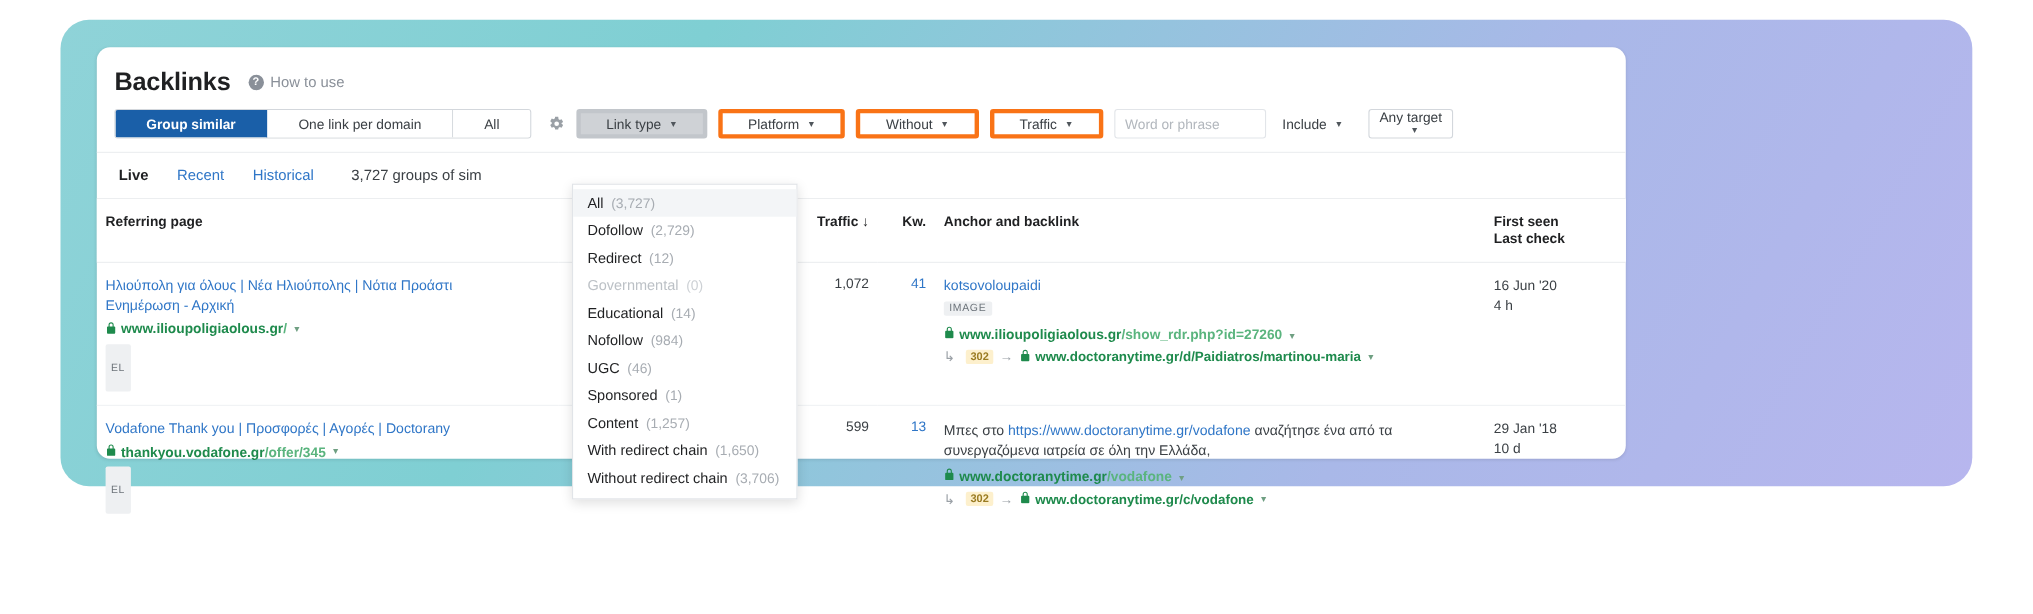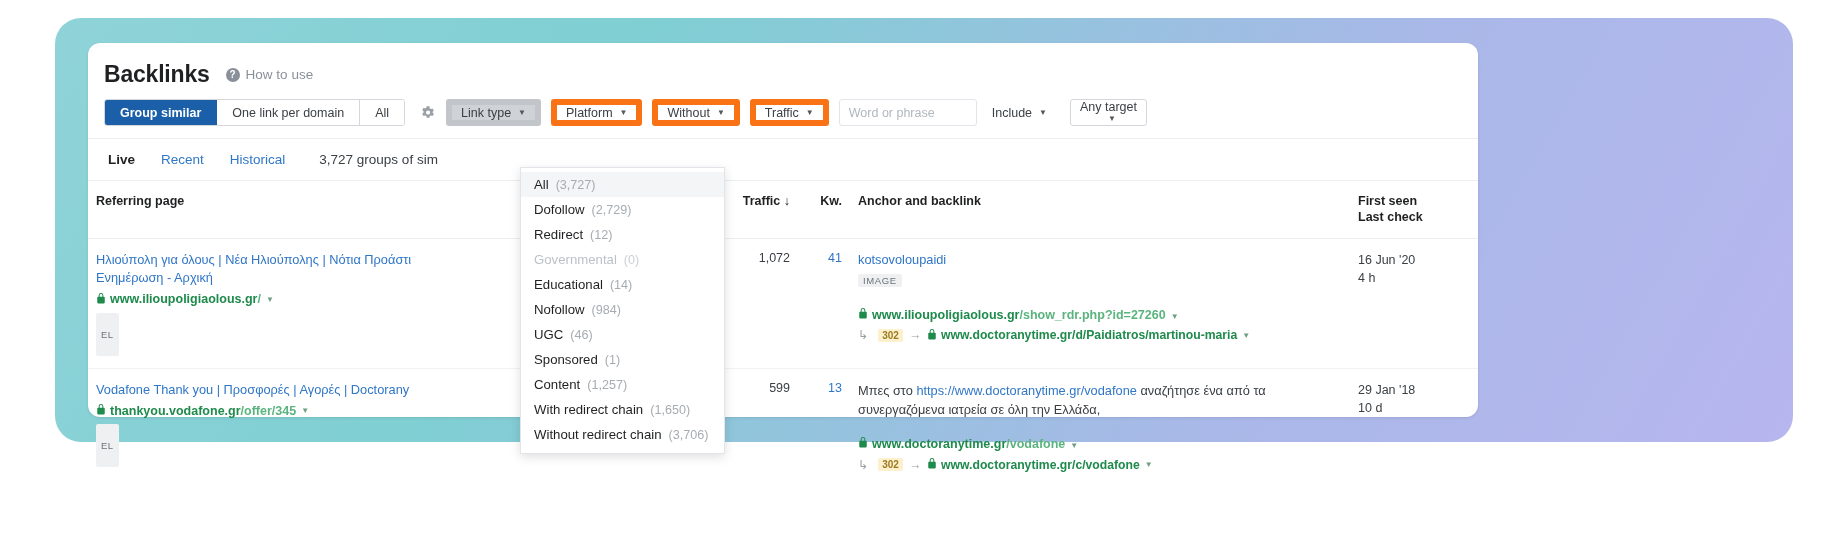--- a/index.html
+++ b/index.html
@@ -37,36 +37,36 @@
     width: 14px; height: 14px; border-radius: 50%;
     background: #8a9099; color: #fff; font-size: 10px; font-weight: bold;
     display: inline-flex; align-items: center; justify-content: center;
     margin-right: 6px; line-height: 1;
   }
 
   
   .toolbar { position: absolute; left: 16px; top: 56px; display: flex; align-items: center; }
   .seg { display: flex; border: 1px solid #d3d7dc; border-radius: 3px; overflow: hidden; height: 27px; }
   .seg > div {
-    display: flex; align-items: center; padding: 0 15px;
+    display: flex; align-items: center; padding: 0 28px;
     font-size: 12.5px; color: #3b4045; background: #fff;
     border-right: 1px solid #d3d7dc; cursor: pointer; white-space: nowrap;
   }
   .seg > div:last-child { border-right: none; }
   .seg > div.active { background: #1a5fa8; color: #fff; font-weight: bold; border-right-color: #1a5fa8; }
 
   .gear {
     margin-left: 13px; width: 18px; height: 18px; cursor: pointer;
     display: flex; align-items: center; justify-content: center;
   }
 
   .pill {
     height: 27px; display: flex; align-items: center;
-    padding: 0 9px; margin-left: 10px;
-    border: 6px solid #f97316; border-radius: 3px;
+    padding: 0 23px; margin-left: 10px;
+    border: 4px solid #f97316; border-radius: 3px;
     font-size: 12.5px; color: #3b4045; background: #fff;
     cursor: pointer; white-space: nowrap;
   }
   .pill.open { background: #cfd2d6; border-color: #c2c6cb; }
   .pill .caret { margin-left: 7px; font-size: 8px; color: #50565c; }
 
   .wordbox {
     height: 27px; display: flex; align-items: center;
     padding: 0 9px; margin-left: 10px;
     border: 1px solid #e2e5e9; border-radius: 3px;
@@ -119,21 +119,21 @@
     background: #eef0f2; color: #6c737a; font-size: 9.5px; border-radius: 2px; letter-spacing: .5px;
   }
   .num { color: #3b4045; }
   .numlink { color: #2f76c7; }
   .anchor { color: #2f76c7; font-size: 12.8px; line-height: 1.45; }
   .anchortext { color: #3b4045; font-size: 12.8px; line-height: 1.5; }
   .imgtag {
     display: inline-block; margin-top: 5px; margin-bottom: 3px; padding: 1px 5px;
     background: #eef0f2; color: #6c737a; font-size: 9.5px; border-radius: 2px; letter-spacing: .6px;
   }
-  .blurl { margin-top: 16px; font-size: 12.5px; color: #1e8a4c; font-weight: bold; line-height: 1.5; }
+  .blurl { margin-top: 5px; font-size: 12.5px; color: #1e8a4c; font-weight: bold; line-height: 1.5; }
   .blurl .pathpart { color: #5ab47e; }
   .redir { margin-top: 3px; font-size: 12.2px; color: #1e8a4c; font-weight: bold; display: flex; align-items: center; flex-wrap: wrap; }
   .code302 { background: #fdf0cd; color: #9a7b22; font-size: 10px; border-radius: 2px; padding: 1px 4px; margin: 0 6px; font-weight: bold; }
   .arrow { color: #9aa0a6; margin-right: 6px; font-weight: normal; }
   .hook { color: #9aa0a6; margin-right: 4px; font-weight: normal; }
   .dd { color: #6f9f82; font-size: 8px; margin-left: 5px; }
   .date { color: #3b4045; font-size: 12.5px; line-height: 1.5; }
 
   
   #dropdown {

